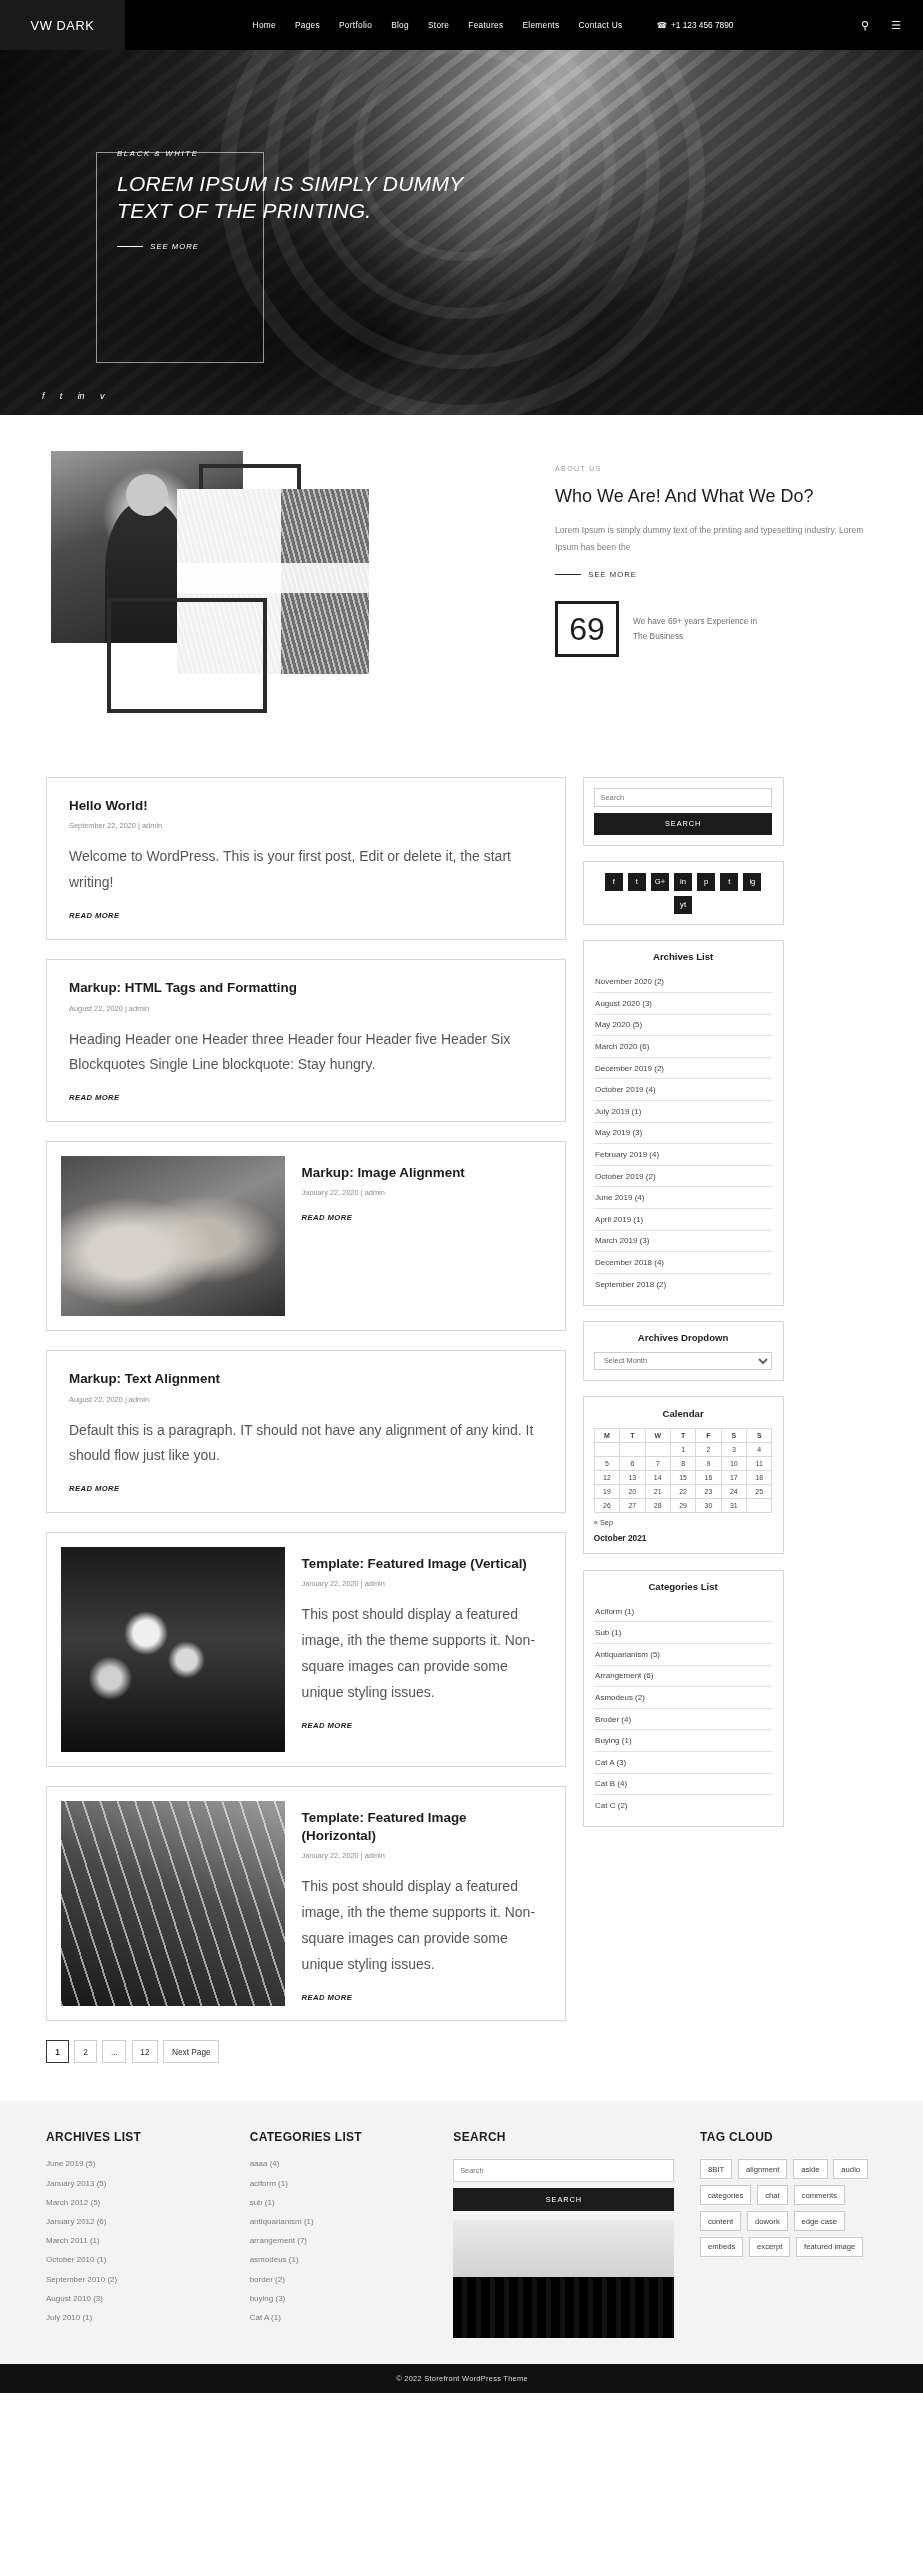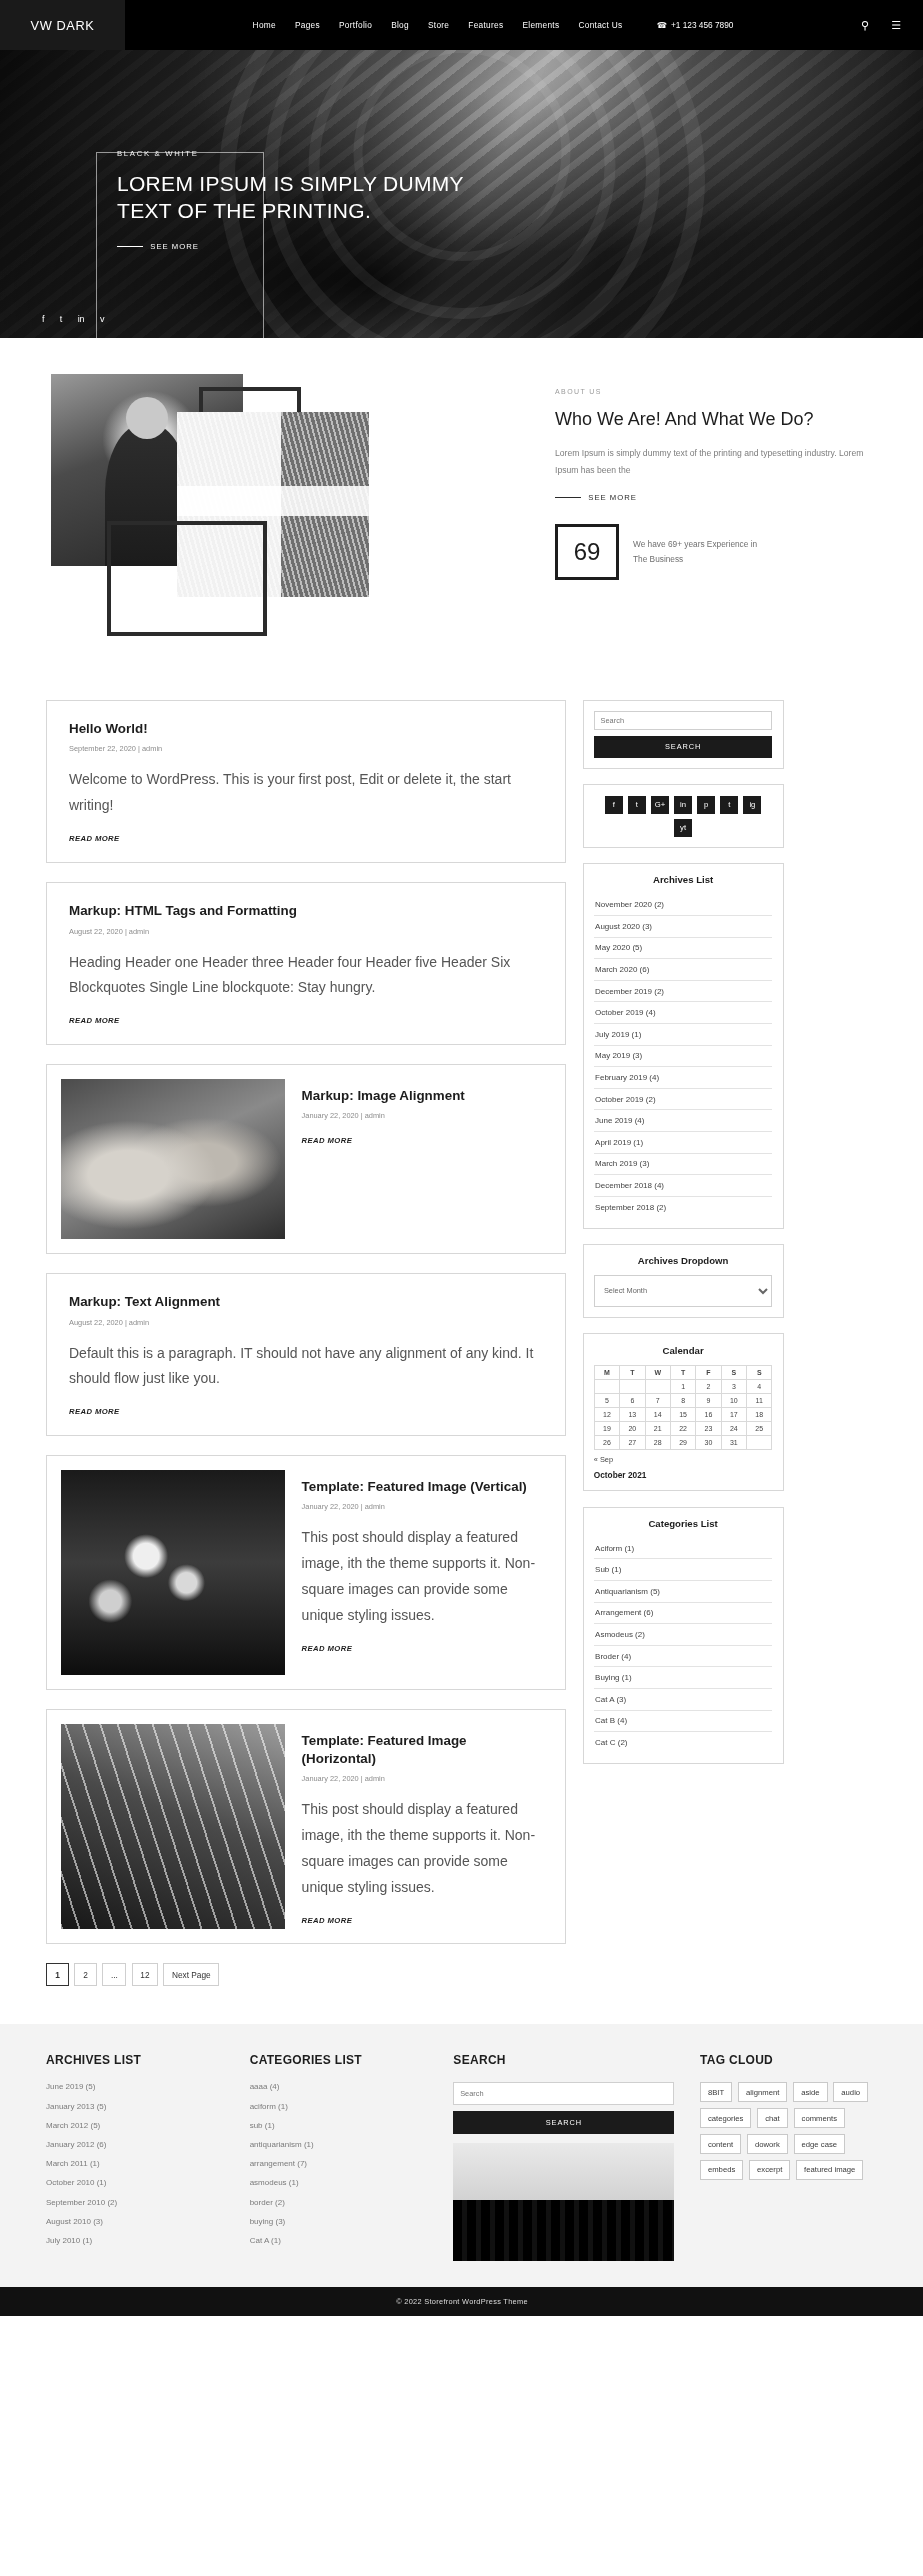--- a/index.html
+++ b/index.html
@@ -50,24 +50,25 @@
     display: flex;
     align-items: center;
     gap: 3.8px;
     margin-left: 15.3px;
   }
   .hdr-icons { display: flex; align-items: center; gap: 22px; padding-right: 23px; }
   .hdr-icon { color: #fff; font-size: 11px; cursor: pointer; line-height: 1; }
 
   
   .hero {
-    height: 288px;
+    height: 365px;
     position: relative;
     overflow: hidden;
     background: #701a75;
+    font-style: italic;
   }
   .hero-bg { position: absolute; inset: 0; overflow: hidden; }
   .hero-bg .ring {
     position: absolute;
     border-radius: 50%;
     border-style: solid;
     border-color: rgba(255,255,255,0.07);
     left: 50%;
     top: -115px;
     transform: translateX(-50%) rotate(12deg);
@@ -225,21 +226,21 @@
     letter-spacing: 1px;
     color: #2b2b2b;
     cursor: pointer;
   }
   .about-more .bar { width: 25.6px; height: 0.6px; background: #2b2b2b; }
   .about-stat { margin-top: 22px; display: flex; align-items: center; gap: 14px; }
   .stat-num {
     width: 64px; height: 56px;
     border: 3.8px solid #1d1d1d;
     display: flex; align-items: center; justify-content: center;
-    font-size: 24px; color: #1d1d1d;
+    font-size: 32px; color: #1d1d1d;
   }
   .stat-txt { font-size: 8.3px; color: #6f6f6f; max-width: 134px; line-height: 1.8; }
 
   
   .content {
     display: flex;
     gap: 16.6px;
     padding: 6.4px 46px 38px 46px;
     align-items: flex-start;
   }
@@ -348,21 +349,21 @@
   .list-item {
     font-size: 8px;
     color: #444;
     padding: 5.8px 1.3px;
     border-bottom: 0.6px solid #e3e3e3;
     cursor: pointer;
   }
   .list-item:last-child { border-bottom: 0; }
   .select-box {
     width: 100%;
-    height: 32px;
+    height: 18px;
     border: 0.6px solid #cfcfcf;
     font-size: 7.4px;
     color: #666;
     padding: 0 5.1px;
     background: #fff;
     font-family: "Liberation Sans", sans-serif;
   }
   
   table.cal { width: 100%; border-collapse: collapse; font-size: 7px; color: #444; }
   table.cal th, table.cal td {

